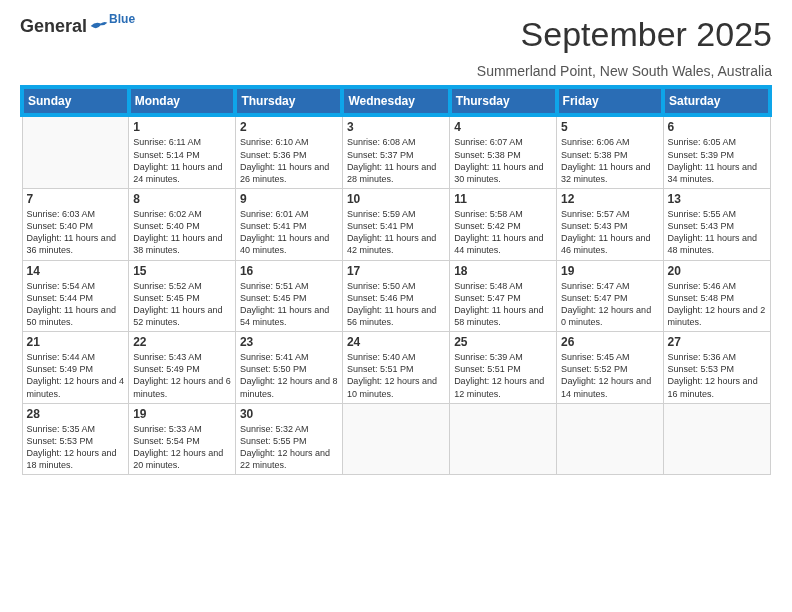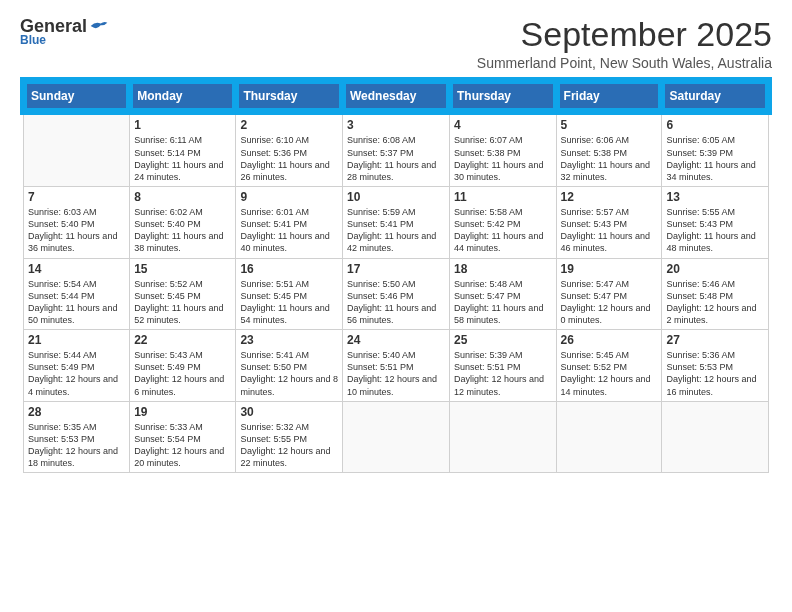--- a/index.html
+++ b/index.html
@@ -17,21 +17,20 @@
       background: #fff;
     }
     .header {
       display: flex;
       align-items: flex-start;
       justify-content: space-between;
       margin-bottom: 4px;
     }
     .logo {
       display: flex;
-      flex-direction: column;
       align-items: flex-start;
     }
     .logo-bird {
       width: 20px;
       height: 14px;
       margin-left: 2px;
     }
     .logo-line {
       display: flex;
       align-items: center;
@@ -41,35 +40,35 @@
     }
     .month-title {
       font-size: 34px;
       font-weight: normal;
       color: #333;
       line-height: 1.1;
     }
     .subtitle {
       font-size: 14px;
       color: #555;
-      margin-top: 2px;
+      margin-top: 10px;
     }
     .calendar {
       width: 100%;
       border-collapse: collapse;
       margin-top: 6px;
     }
     .calendar th {
       background: #2a6db5;
       color: #fff;
       font-size: 12px;
       font-weight: bold;
       padding: 5px 4px;
       text-align: left;
-      border: 7px solid #0ea5e9;
+      border: 4px solid #0ea5e9;
     }
     .calendar td {
       border: 1px solid #d0d0d0;
       vertical-align: top;
       padding: 3px 4px;
       width: 108px;
       min-height: 70px;
       font-size: 9.5px;
       color: #333;
       background: #fff;

